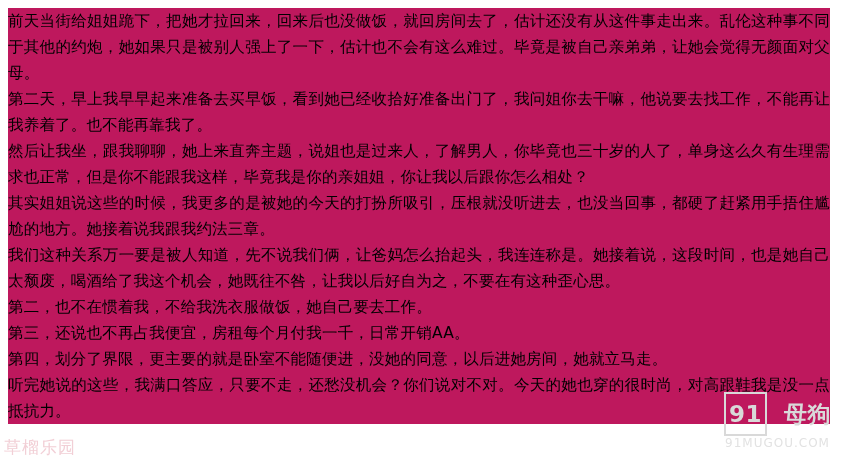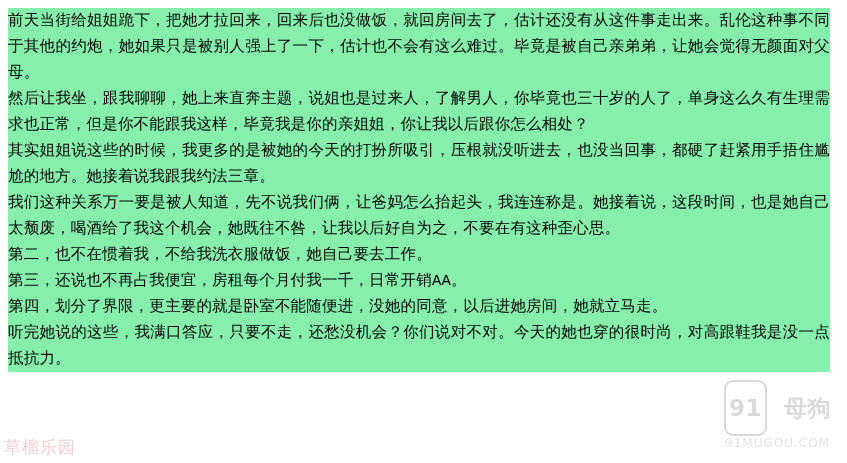--- a/index.html
+++ b/index.html
@@ -27,22 +27,21 @@
     color: #000000;
     letter-spacing: 0.2px;
   }
   #text-body p {
     margin: 0 0 0 0;
     padding: 0;
     text-align: justify;
     text-justify: inter-ideograph;
   }
   .selhl {
-    background: #86efac;
-    font-family: Liberation Mono, monospace;
+    background: #be185d;
   }
   
   #watermark-topleft {
     position: absolute;
     left: 4px;
     top: 436px;
     font-size: 17px;
     color: #f2cfd6;
     font-family: Liberation Serif, serif;
     letter-spacing: 1px;
@@ -66,32 +65,33 @@
   #watermark-bottomright .wm-sub {
     font-size: 12px;
     color: #e2e2e2;
     letter-spacing: 1px;
     line-height: 12px;
     margin-top: 1px;
   }
   .wm-box {
     display: inline-block;
     border: 2px solid #d9d9d9;
-    border-radius: 9px;
-    padding: 14px 3px;
+    border-radius: 0;
+    padding: 8px 3px;
     margin-right: 17px;
   }
 </style>
 </head>
 <body>
 
 <div id="page">
 
   <div id="text-body">
     <p class="selhl">前天当街给姐姐跪下，把她才拉回来，回来后也没做饭，就回房间去了，估计还没有从这件事走出来。乱伦这种事不同于其他的约炮，她如果只是被别人强上了一下，估计也不会有这么难过。毕竟是被自己亲弟弟，让她会觉得无颜面对父母。</p>
+    <p class="selhl">第二天，早上我早早起来准备去买早饭，看到她已经收拾好准备出门了，我问姐你去干嘛，他说要去找工作，不能再让我养着了。也不能再靠我了。</p>
     <p class="selhl">然后让我坐，跟我聊聊，她上来直奔主题，说姐也是过来人，了解男人，你毕竟也三十岁的人了，单身这么久有生理需求也正常，但是你不能跟我这样，毕竟我是你的亲姐姐，你让我以后跟你怎么相处？</p>
     <p class="selhl">其实姐姐说这些的时候，我更多的是被她的今天的打扮所吸引，压根就没听进去，也没当回事，都硬了赶紧用手捂住尴尬的地方。她接着说我跟我约法三章。</p>
     <p class="selhl">我们这种关系万一要是被人知道，先不说我们俩，让爸妈怎么抬起头，我连连称是。她接着说，这段时间，也是她自己太颓废，喝酒给了我这个机会，她既往不咎，让我以后好自为之，不要在有这种歪心思。</p>
     <p class="selhl">第二，也不在惯着我，不给我洗衣服做饭，她自己要去工作。</p>
     <p class="selhl">第三，还说也不再占我便宜，房租每个月付我一千，日常开销AA。</p>
     <p class="selhl">第四，划分了界限，更主要的就是卧室不能随便进，没她的同意，以后进她房间，她就立马走。</p>
     <p class="selhl">听完她说的这些，我满口答应，只要不走，还愁没机会？你们说对不对。今天的她也穿的很时尚，对高跟鞋我是没一点抵抗力。</p>
   </div>
 
   <div id="watermark-topleft">草榴乐园</div>

